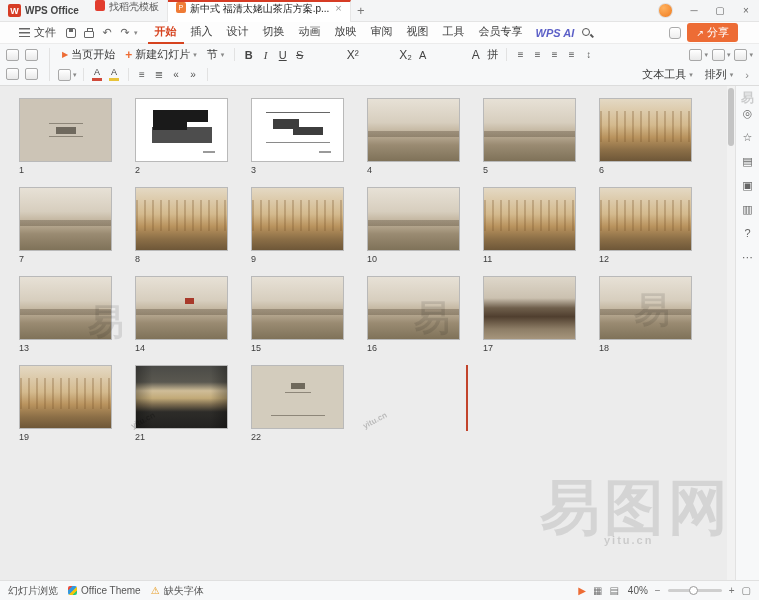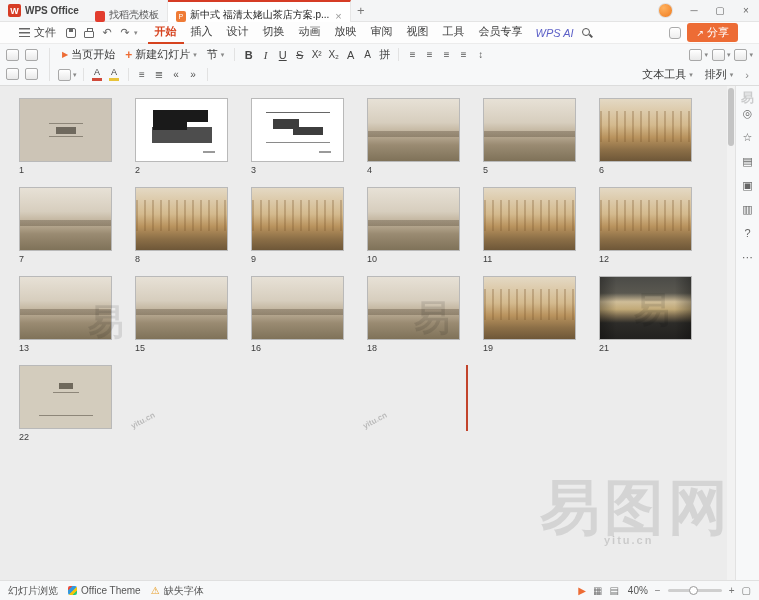--- a/index.html
+++ b/index.html
@@ -6,21 +6,21 @@
   *{box-sizing:border-box;}
   .app{position:relative;width:759px;height:600px;background:#fff;overflow:hidden;
        font-family:"Liberation Sans","DejaVu Sans",sans-serif;color:#333;cursor:default;}
 
   
   .titlebar{height:22px;background:#f4f5f6;display:flex;align-items:center;border-bottom:1px solid #e4e4e4;}
   .app-logo{display:flex;align-items:center;gap:4px;padding:0 8px;}
   .logo-sq{width:13px;height:13px;background:#d63c25;color:#fff;font-size:9px;font-weight:bold;
            display:flex;align-items:center;justify-content:center;border-radius:2px;}
   .logo-text{font-size:10px;color:#444;font-weight:bold;}
-  .doc-tab{display:flex;align-items:flex-end;gap:4px;height:22px;padding:0 8px;font-size:10px;color:#555;
+  .doc-tab{display:flex;align-items:flex-start;gap:4px;height:22px;padding:0 8px;font-size:10px;color:#555;
            border-right:1px solid #e6e6e6;max-width:190px;white-space:nowrap;}
   .doc-tab.active{background:#fff;border-top:2px solid #d63c25;color:#222;}
   .tab-ic{width:10px;height:11px;border-radius:2px;display:inline-flex;align-items:center;justify-content:center;
           font-size:7px;color:#fff;flex:0 0 auto;}
   .tab-ic.docer{background:#e23d2e;}
   .tab-ic.ppt{background:#ef7b36;}
   .tab-label{overflow:hidden;text-overflow:ellipsis;max-width:140px;}
   .tab-close{color:#999;font-size:11px;margin-left:2px;}
   .new-tab{width:20px;text-align:center;color:#777;font-size:13px;}
   .tb-spacer{flex:1;}
@@ -37,21 +37,21 @@
                       linear-gradient(#666,#666) 0 8px/11px 1.5px no-repeat;}
   .file-label{color:#444;margin-right:6px;}
   .q-ic{display:inline-flex;align-items:center;justify-content:center;width:18px;height:18px;color:#666;font-size:11px;}
   .ic-save{width:10px;height:10px;border:1.5px solid #666;border-radius:2px;position:relative;}
   .ic-save::after{content:"";position:absolute;left:1.5px;top:0;width:4px;height:3.5px;background:#666;}
   .ic-print{width:10px;height:7px;border:1.5px solid #666;border-radius:1px;position:relative;margin-top:3px;}
   .ic-print::before{content:"";position:absolute;left:1.5px;top:-4px;width:4px;height:2.5px;border:1.5px solid #666;border-bottom:none;}
   .ribbon-tabs{display:flex;align-items:center;height:22px;margin-left:10px;}
   .ribbon-tab{padding:0 7px;height:22px;display:flex;align-items:center;color:#3d3d3d;border-bottom:2px solid transparent;}
   .ribbon-tab.active{color:#d6431f;border-bottom-color:#d6431f;font-weight:bold;}
-  .wps-ai{color:#5b5fc7;font-weight:normal;font-style:italic;margin:0 6px;}
+  .wps-ai{color:#5b5fc7;font-weight:bold;font-style:italic;margin:0 6px;}
   .ic-search{position:relative;width:14px;height:14px;}
   .ic-search::before{content:"";position:absolute;left:2px;top:2px;width:6px;height:6px;border:1.5px solid #555;border-radius:50%;}
   .ic-search::after{content:"";position:absolute;left:9.5px;top:9.5px;width:4px;height:1.5px;background:#555;transform:rotate(45deg);}
   .coop-ic{width:12px;height:12px;border:1px solid #aaa;border-radius:3px;background:linear-gradient(#fff,#eee);margin:0 6px 0 auto;}
   .share-btn{display:flex;align-items:center;gap:3px;background:#ed6c35;color:#fff;border-radius:3px;
              padding:2px 9px;font-size:11px;margin-right:2px;}
   .share-arrow{font-size:9px;}
 
   
   .toolbar{height:42px;background:#f7f8f9;border-bottom:1px solid #dcdcdc;display:flex;align-items:stretch;}
@@ -63,21 +63,21 @@
   .vsep{width:1px;height:13px;background:#e2e2e2;margin:0 4px;flex:0 0 auto;}
   .lbl-btn{display:inline-flex;align-items:center;gap:3px;font-size:11px;color:#3a3a3a;padding:0 4px;white-space:nowrap;}
   .play-ic{color:#ed6c35;font-size:8px;}
   .plus-ic{color:#ed6c35;font-weight:bold;font-size:12px;line-height:1;}
   .caret{font-size:7px;color:#888;}
   .fmt{width:15px;text-align:center;font-size:11px;color:#444;flex:0 0 auto;}
   .fmt.b{font-weight:bold;}
   .fmt.i{font-style:italic;font-family:"Liberation Serif",serif;}
   .fmt.u{text-decoration:underline;}
   .fmt.s{text-decoration:line-through;}
-  .fmt.sup,.fmt.sub{font-size:10px;}
+  .fmt.sup,.fmt.sub{font-size:12px;margin-left:36px;}
   .ic-g{width:15px;text-align:center;font-size:10px;color:#555;flex:0 0 auto;}
   .ic-fc{display:inline-flex;flex-direction:column;align-items:center;width:15px;line-height:1;}
   .ic-fc .a{font-size:9px;color:#444;}
   .ic-fc .bar{width:10px;height:3px;margin-top:1px;}
   .bar.red{background:#d04a3a;}
   .bar.yel{background:#e8c33a;}
   .right-group{margin-left:auto;display:flex;align-items:center;gap:4px;}
   .drop-ic{display:inline-flex;align-items:center;gap:2px;}
   .collapse{color:#888;font-size:11px;padding:0 4px;}
 
@@ -385,31 +385,39 @@
         <div class="slide">
           <div class="thumb k-int-warm"></div>
           <div class="slide-num">12</div>
         </div>
 
         <div class="slide">
           <div class="thumb k-int-light"></div>
           <div class="slide-num">13</div>
         </div>
 
+        <div class="slide">
+          <div class="thumb k-int-red"></div>
+          <div class="slide-num">14</div>
+        </div>
 
         <div class="slide">
           <div class="thumb k-int-light"></div>
           <div class="slide-num">15</div>
         </div>
 
         <div class="slide">
           <div class="thumb k-int-light"></div>
           <div class="slide-num">16</div>
         </div>
 
+        <div class="slide">
+          <div class="thumb k-int-dark"></div>
+          <div class="slide-num">17</div>
+        </div>
 
         <div class="slide">
           <div class="thumb k-int-light"></div>
           <div class="slide-num">18</div>
         </div>
 
         <div class="slide">
           <div class="thumb k-int-warm"></div>
           <div class="slide-num">19</div>
         </div>

